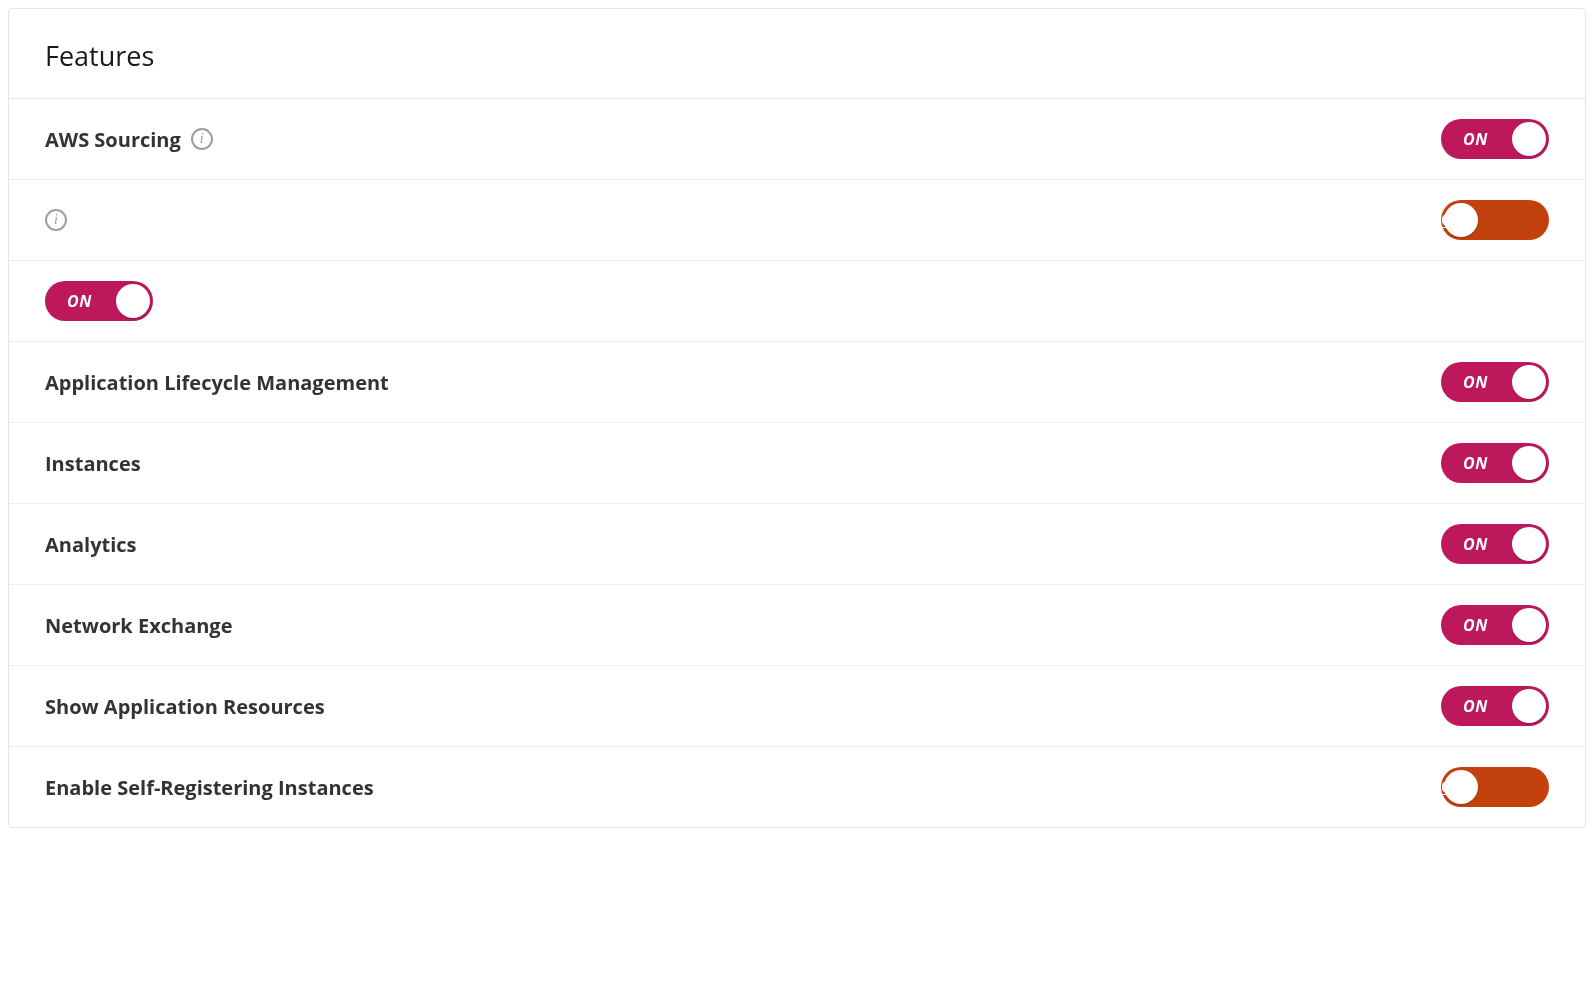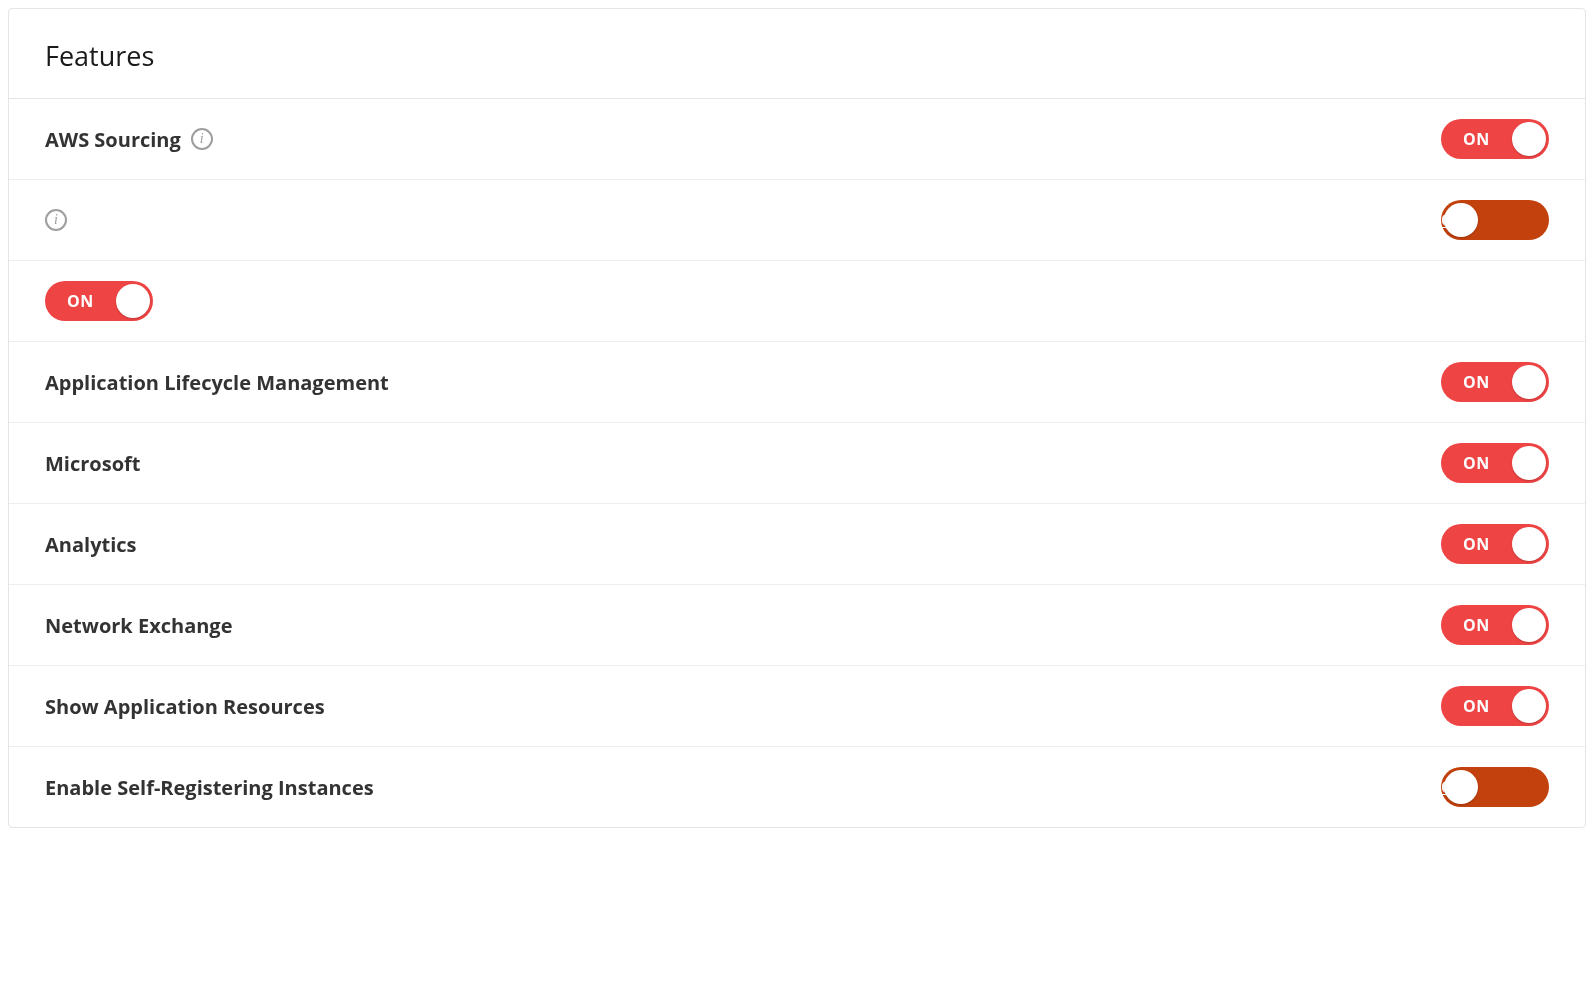--- a/index.html
+++ b/index.html
@@ -68,23 +68,24 @@
       border-radius: 20px;
       cursor: pointer;
       display: flex;
       align-items: center;
       font-weight: 700;
       font-size: 16px;
       color: #fff;
       user-select: none;
     }
     .toggle.on {
-      background: #ef4444;
+      background: #be185d;
       justify-content: flex-start;
       padding-left: 22px;
+      font-style: italic;
     }
     .toggle.off {
       background: #c2410c;
       padding-right: 18px;
       text-decoration: underline;
     }
     .toggle .knob {
       position: absolute;
       top: 3px;
       width: 34px;
@@ -140,21 +141,21 @@
         <div class="feature-label-wrap">
           <span class="feature-label">Application Lifecycle Management</span>
         </div>
         <div class="toggle on">
           <span class="toggle-text">ON</span>
           <span class="knob"></span>
         </div>
       </div>
       <div class="feature-row">
         <div class="feature-label-wrap">
-          <span class="feature-label">Microsoft</span>
+          <span class="feature-label">Instances</span>
         </div>
         <div class="toggle on">
           <span class="toggle-text">ON</span>
           <span class="knob"></span>
         </div>
       </div>
       <div class="feature-row">
         <div class="feature-label-wrap">
           <span class="feature-label">Analytics</span>
         </div>

